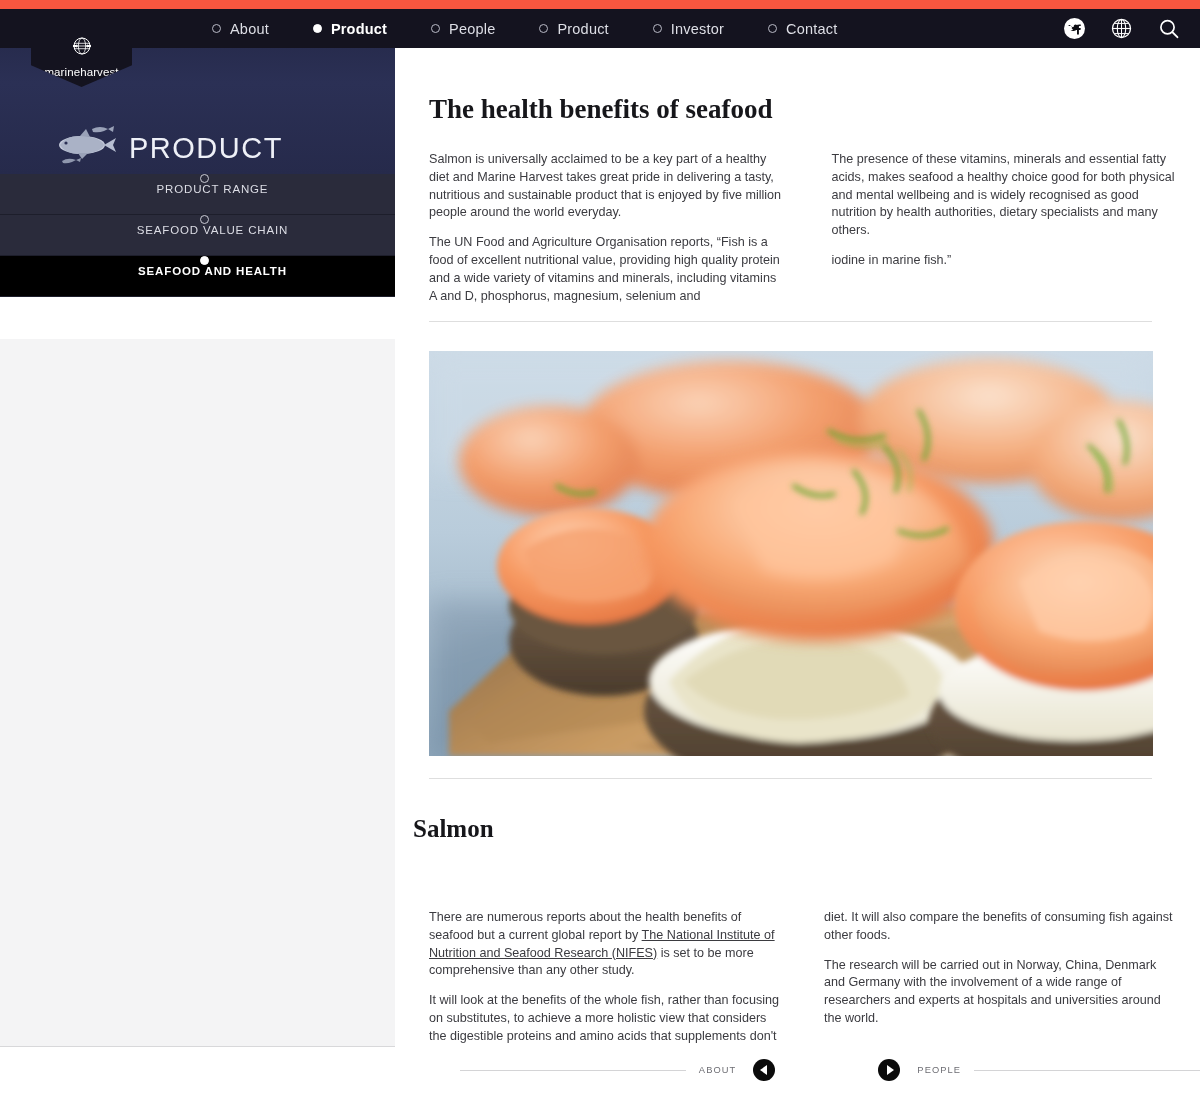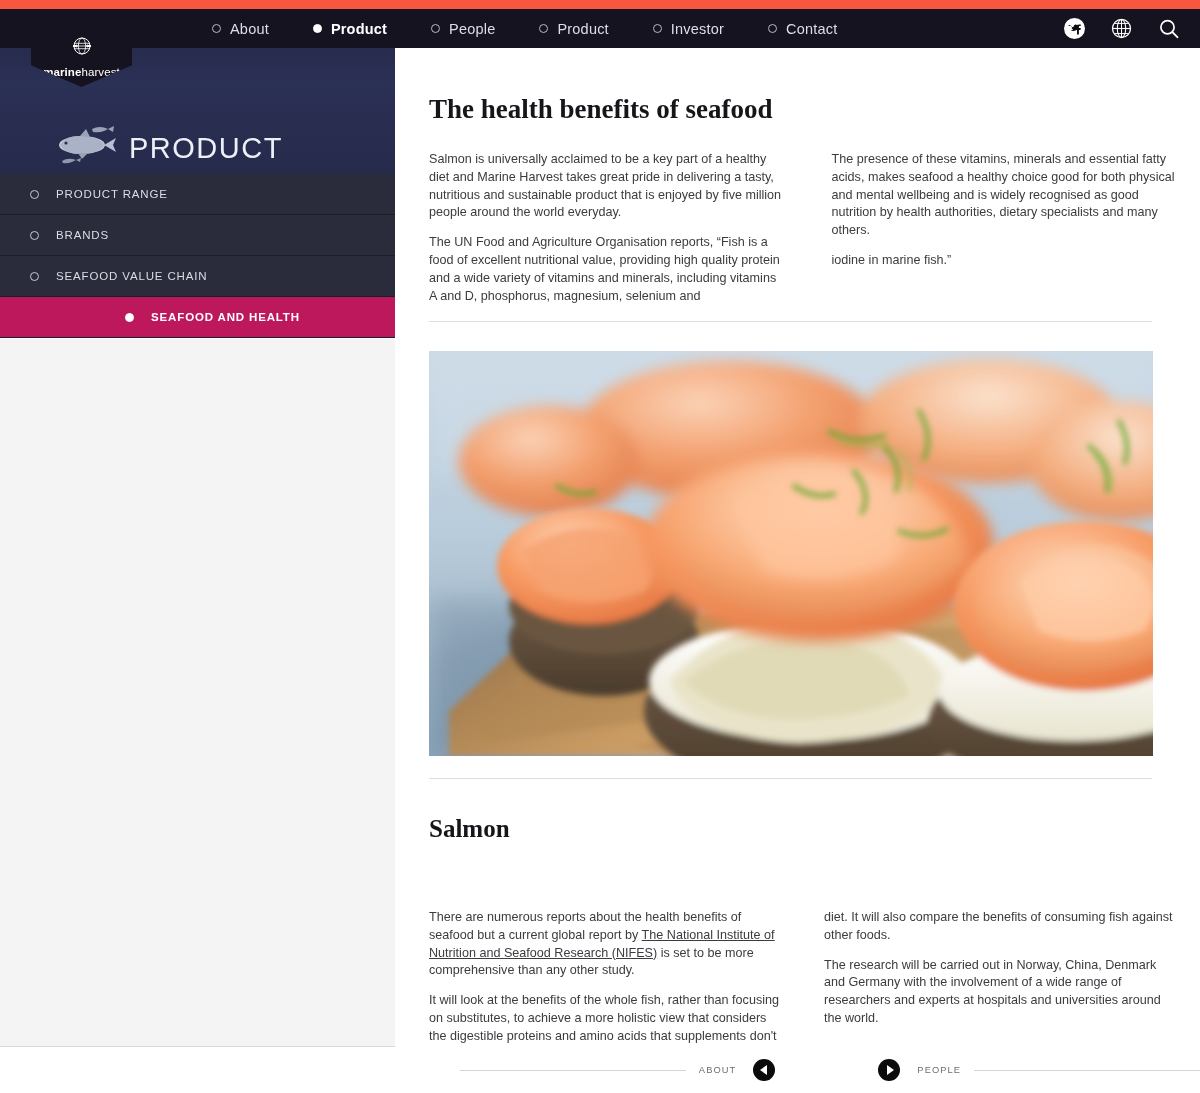--- a/index.html
+++ b/index.html
@@ -71,37 +71,37 @@
   
   .logo-badge{
     position:absolute; left:31px; top:9px; width:101px; height:78px;
     background:#14131f;
     clip-path: polygon(0 0, 100% 0, 100% 72%, 50% 100%, 0 72%);
     display:flex; flex-direction:column; align-items:center;
     padding-top:26px; z-index:6;
   }
   .logo-globe{ margin-bottom:5px; }
   .logo-text{ font-size:11.5px; color:#fff; letter-spacing:.1px; }
-  .logo-text b{ font-weight:bold; }
+  .logo-text b{ font-weight:normal; }
   .logo-text span{ font-weight:300; }
 
   
   .sidemenu{
     position:absolute; left:0; top:174px; width:395px;
   }
   .side-item{
     height:41px; display:flex; align-items:center;
     background:#2a2b3b; border-bottom:1px solid #1d1e2b;
-    padding-left:30px; cursor:pointer;
+    padding-left:30px; cursor:pointer;flex-direction:column;
   }
   .side-item .sdot{
     width:9px; height:9px; border-radius:50%;
     border:1.5px solid #c9cad4; margin-right:17px; flex:0 0 auto;
   }
-  .side-item.active{ background:#be185d;justify-content:center; }
+  .side-item.active{ background:#000000; }
   .side-item.active .sdot{ background:#fff; border-color:#fff; }
   .side-label{ color:#dcdde5; font-size:11.5px; letter-spacing:.85px; }
   .side-item.active .side-label{ color:#fff; font-weight:bold; }
 
   .sidebar-fill{
     position:absolute; left:0; top:339px; width:395px; height:707px;
     background:#f4f4f5;
   }
   .sidebar-botline{
     position:absolute; left:0; top:1046px; width:395px; height:1px;
@@ -140,21 +140,21 @@
   .divider.top{ top:273px; }
   .divider.bot{ top:730px; }
 
   .photo{
     position:absolute; left:34px; top:303px; width:724px; height:405px;
     overflow:hidden; background:#c9d8e4;
   }
   .photo svg{ display:block; width:100%; height:100%; }
 
   .h2{
-    position:absolute; left:34px; top:767px;
+    position:absolute; left:18px; top:767px;
     font-family:"Liberation Serif", serif;
     font-size:25px; font-weight:bold; color:#16161a;
   }
   .cols2{
     position:absolute; left:34px; top:825px; width:762px;
     display:flex; gap:40px;margin-top:36px;
   }
 
   
   .pager{
@@ -266,24 +266,20 @@
         <path d="M5.2 9.2 l2 1.8 l-2 1.8 z M16.8 9.2 l-2 1.8 l2 1.8 z" fill="#ffffff"></path>
       </svg>
     </span>
     <span class="logo-text"><b>marine</b><span>harvest</span></span>
   </div>
 
   <div class="sidemenu">
     <div class="side-item">
       <span class="sdot"></span>
       <span class="side-label">PRODUCT RANGE</span>
-    </div>
-    <div class="side-item">
-      <span class="sdot"></span>
-      <span class="side-label">BRANDS</span>
     </div>
     <div class="side-item">
       <span class="sdot"></span>
       <span class="side-label">SEAFOOD VALUE CHAIN</span>
     </div>
     <div class="side-item active">
       <span class="sdot"></span>
       <span class="side-label">SEAFOOD AND HEALTH</span>
     </div>
   </div>

